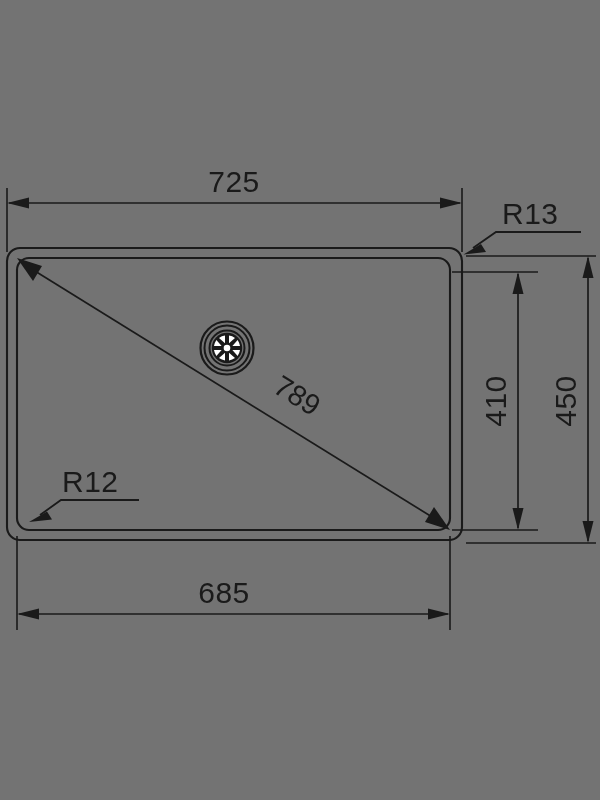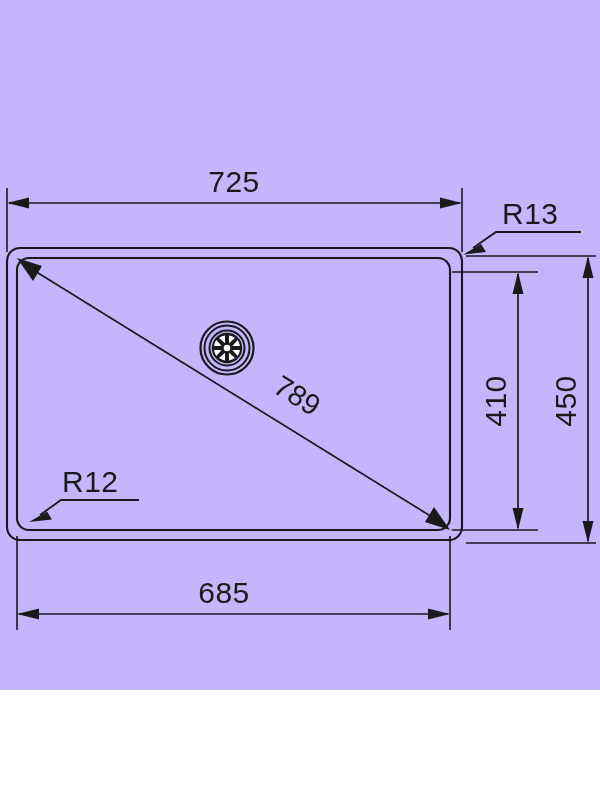--- a/index.html
+++ b/index.html
@@ -10,22 +10,22 @@
   }
   body {
     width: 600px;
     height: 800px;
     font-family: "Liberation Sans", sans-serif;
     overflow: hidden;
   }
   #drawing-root {
     position: relative;
     width: 600px;
-    height: 690px;
-    background: #c4b5fd;
+    height: 800px;
+    background: #737373;
   }
   svg#cad {
     display: block;
     width: 600px;
     height: 800px;
   }
   .obj-line {
     fill: none;
     stroke: #1a1a1a;
     stroke-width: 2.1;

